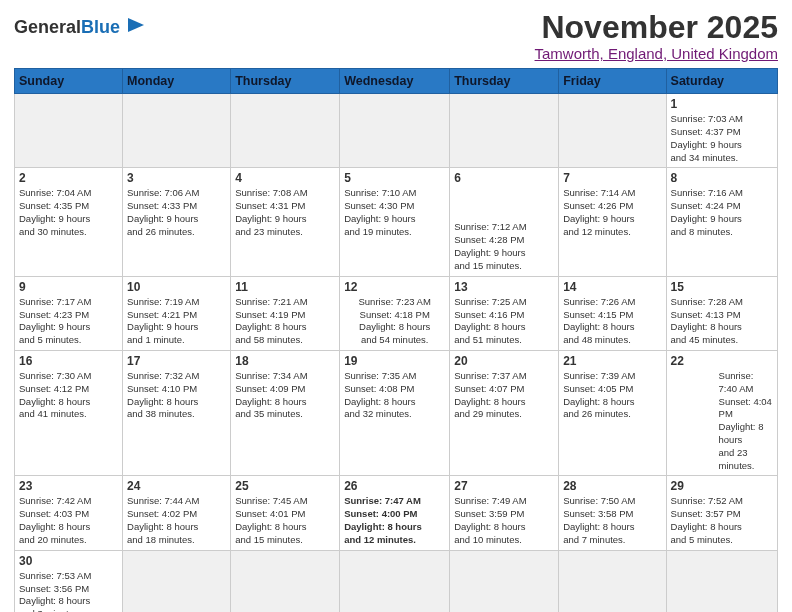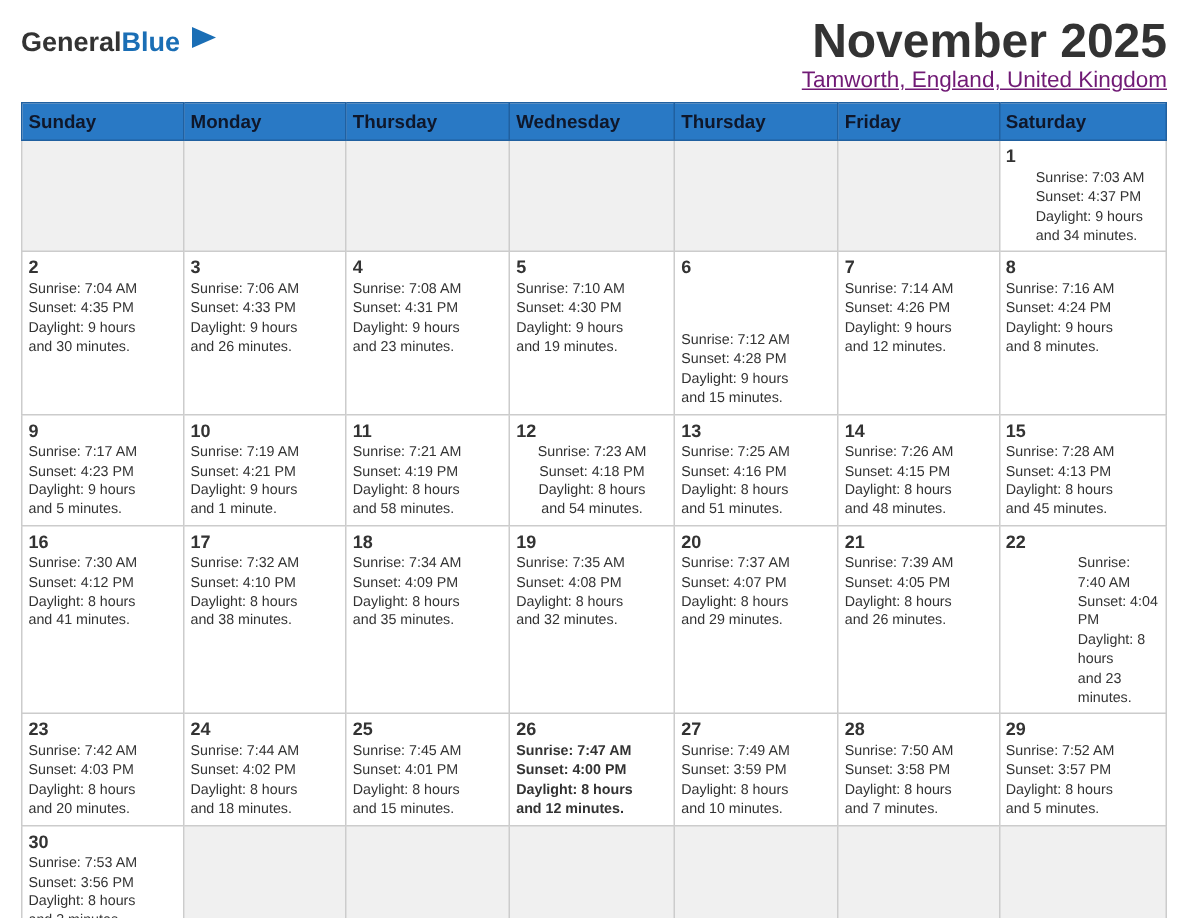--- a/index.html
+++ b/index.html
@@ -131,21 +131,21 @@
     <tbody id="calendar-body">
     <tr class="week-row">
           <td class="empty"></td>
           <td class="empty"></td>
           <td class="empty"></td>
           <td class="empty"></td>
           <td class="empty"></td>
           <td class="empty"></td>
           <td>
             <span class="day-number">1</span>
-            <div class="day-info" style="white-space: pre-line; margin-left: 20px;">Sunrise: 7:03 AM
+            <div class="day-info" style="white-space: pre-line;">Sunrise: 7:03 AM
 Sunset: 4:37 PM
 Daylight: 9 hours
 and 34 minutes.</div>
           </td>
         </tr>
         <tr class="week-row">
           <td>
             <span class="day-number">2</span>
             <div class="day-info" style="white-space: pre-line;">Sunrise: 7:04 AM
 Sunset: 4:35 PM

